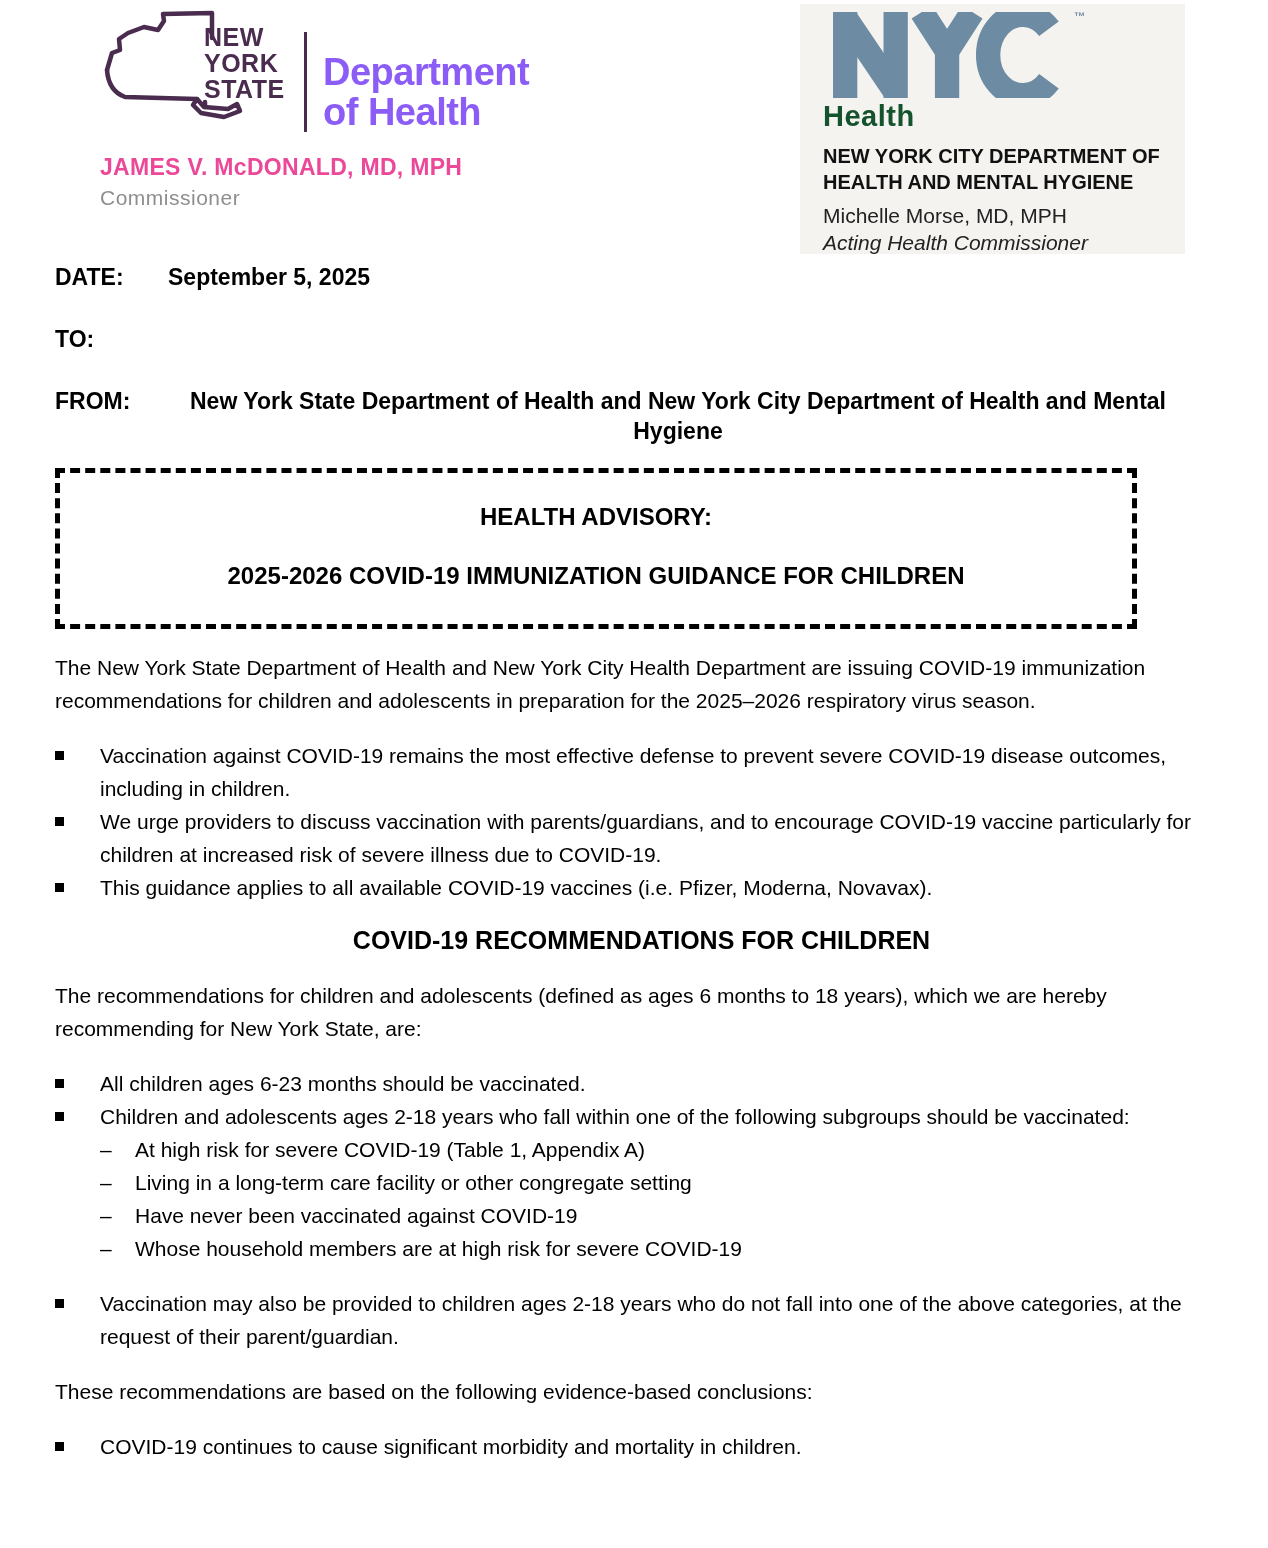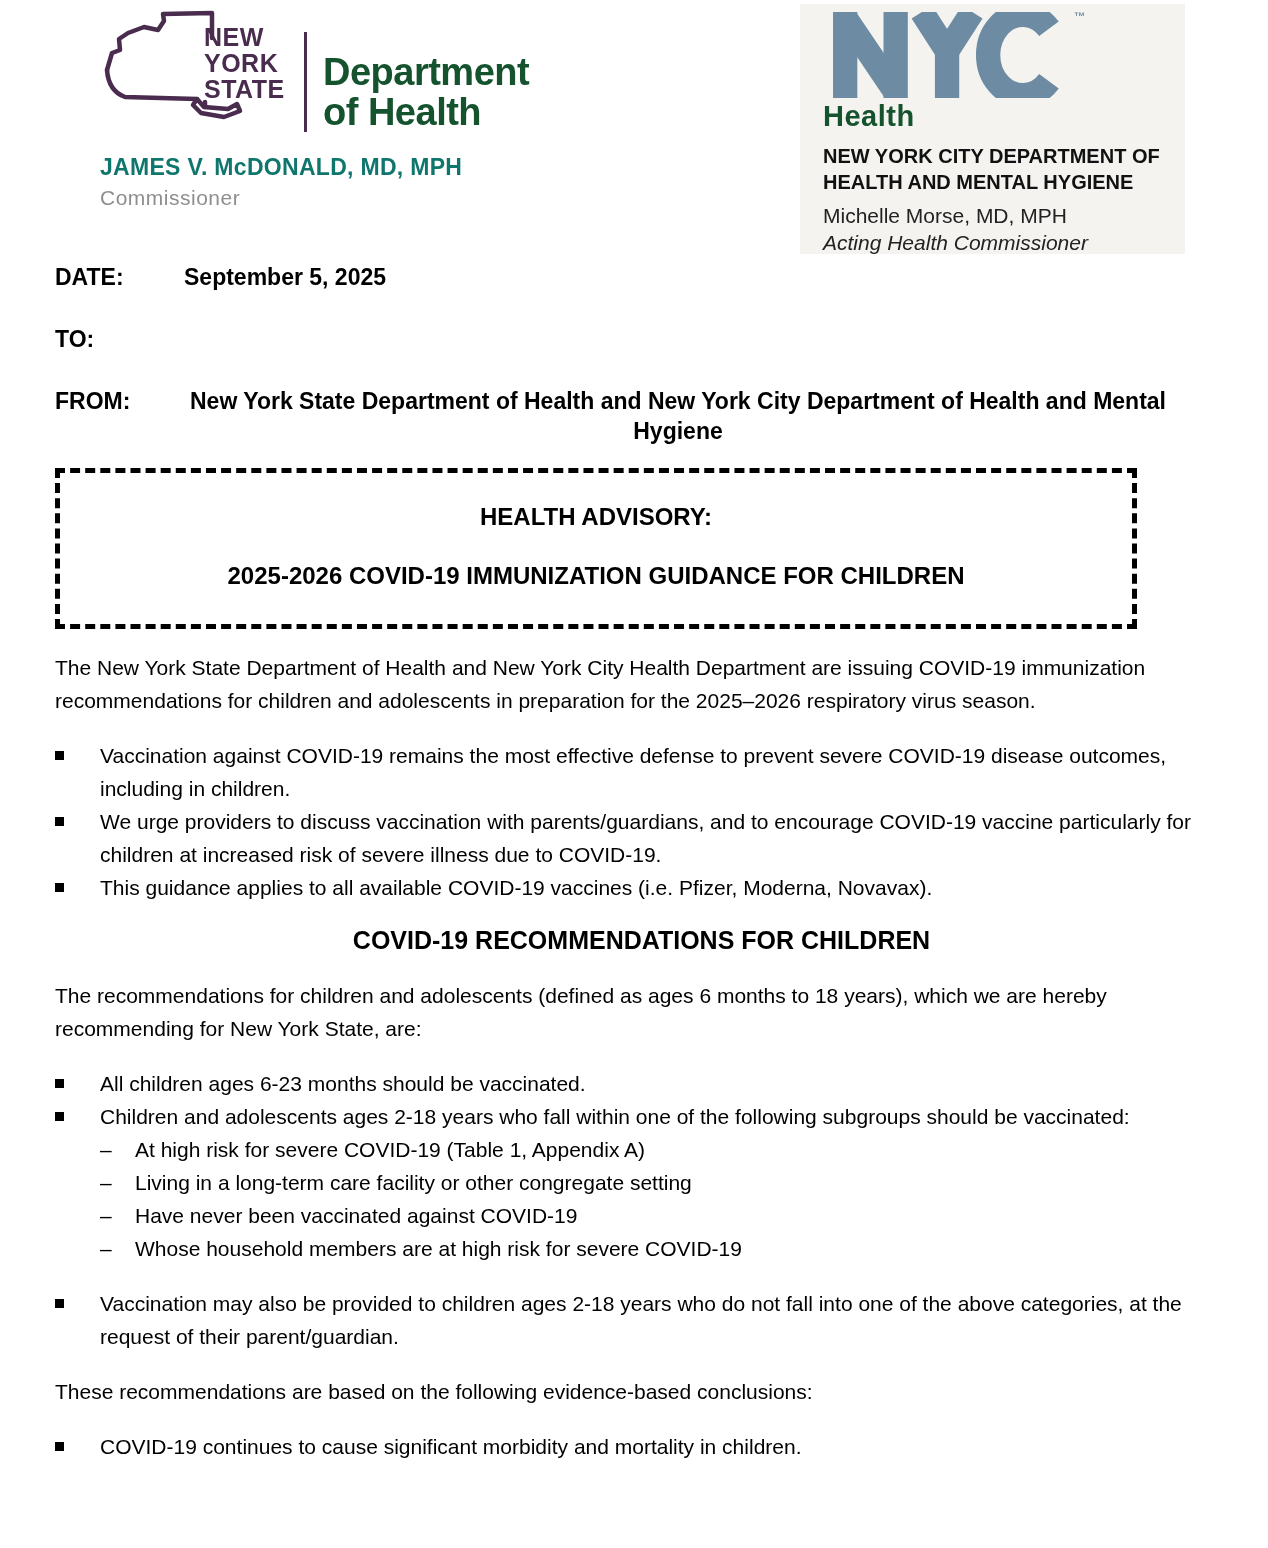--- a/index.html
+++ b/index.html
@@ -14,38 +14,38 @@
   .hdr { position:relative; height:252px; }
 
   .nys { position:absolute; left:100px; top:10px; }
   .nys-row { display:flex; align-items:flex-end; }
   .nys-logo { position:relative; width:194px; height:122px; flex:none; }
   .nys-logo svg { position:absolute; left:0; top:0; }
   .nys-stack { position:absolute; left:104px; top:14px; font-weight:bold;
                font-size:25px; line-height:26px; color:#4a2c4e; letter-spacing:.5px; }
   .nys-bar { flex:none; width:3px; height:100px; background:#4a2c4e; margin:8px 0 0 10px; }
   .nys-dept { margin:6px 0 0 16px; font-weight:bold; font-size:38px; line-height:40px;
-              color:#14532d; letter-spacing:-.5px; }
-  .nys-name { margin-top:22px; font-weight:bold; font-size:23px; color:#0f766e; letter-spacing:.3px; }
+              color:#8b5cf6; letter-spacing:-.5px; }
+  .nys-name { margin-top:22px; font-weight:bold; font-size:23px; color:#ec4899; letter-spacing:.3px; }
   .nys-title { margin-top:5px; font-size:21px; color:#8e8e8e; letter-spacing:.5px; }
 
   .nyc { position:absolute; left:800px; top:4px; width:385px; height:250px;
          background:#f4f3f0; padding:8px 0 0 23px; }
   .nyc-logo { position:relative; width:262px; height:86px; }
   .nyc-tm { position:absolute; right:0; top:-2px; font-size:11px; font-weight:bold; color:#6d8ca3; }
   .nyc-health { margin-top:2px; font-size:29px; line-height:32px; font-weight:bold;
                 color:#14532d; letter-spacing:.5px; }
   .nyc-dept { margin-top:11px; font-weight:bold; font-size:20px; line-height:26px; color:#111; }
   .nyc-name { margin-top:8px; font-size:21px; line-height:25px; color:#222; }
   .nyc-acting { margin-top:2px; font-size:21px; line-height:25px; font-style:italic; color:#222; }
 
   
   .meta { margin:10px 40px 0 55px; font-weight:bold; font-size:23px; }
   .meta-row { display:flex; margin-top:32px; line-height:30px; }
-  .meta-row:first-child { margin-top:0;gap:16px; }
+  .meta-row:first-child { margin-top:0; }
   .meta-label { flex:none; width:113px; }
   .meta-value { max-width:1020px;text-align:center; }
 
   
   .advisory { margin:22px 131px 0 55px; border:5px dashed #000;
               padding:30px 10px 34px; text-align:center; }
   .adv-title { font-weight:bold; font-size:24px; line-height:28px; }
   .adv-subtitle { margin-top:31px; font-weight:bold; font-size:24px; line-height:28px; }
 
   

